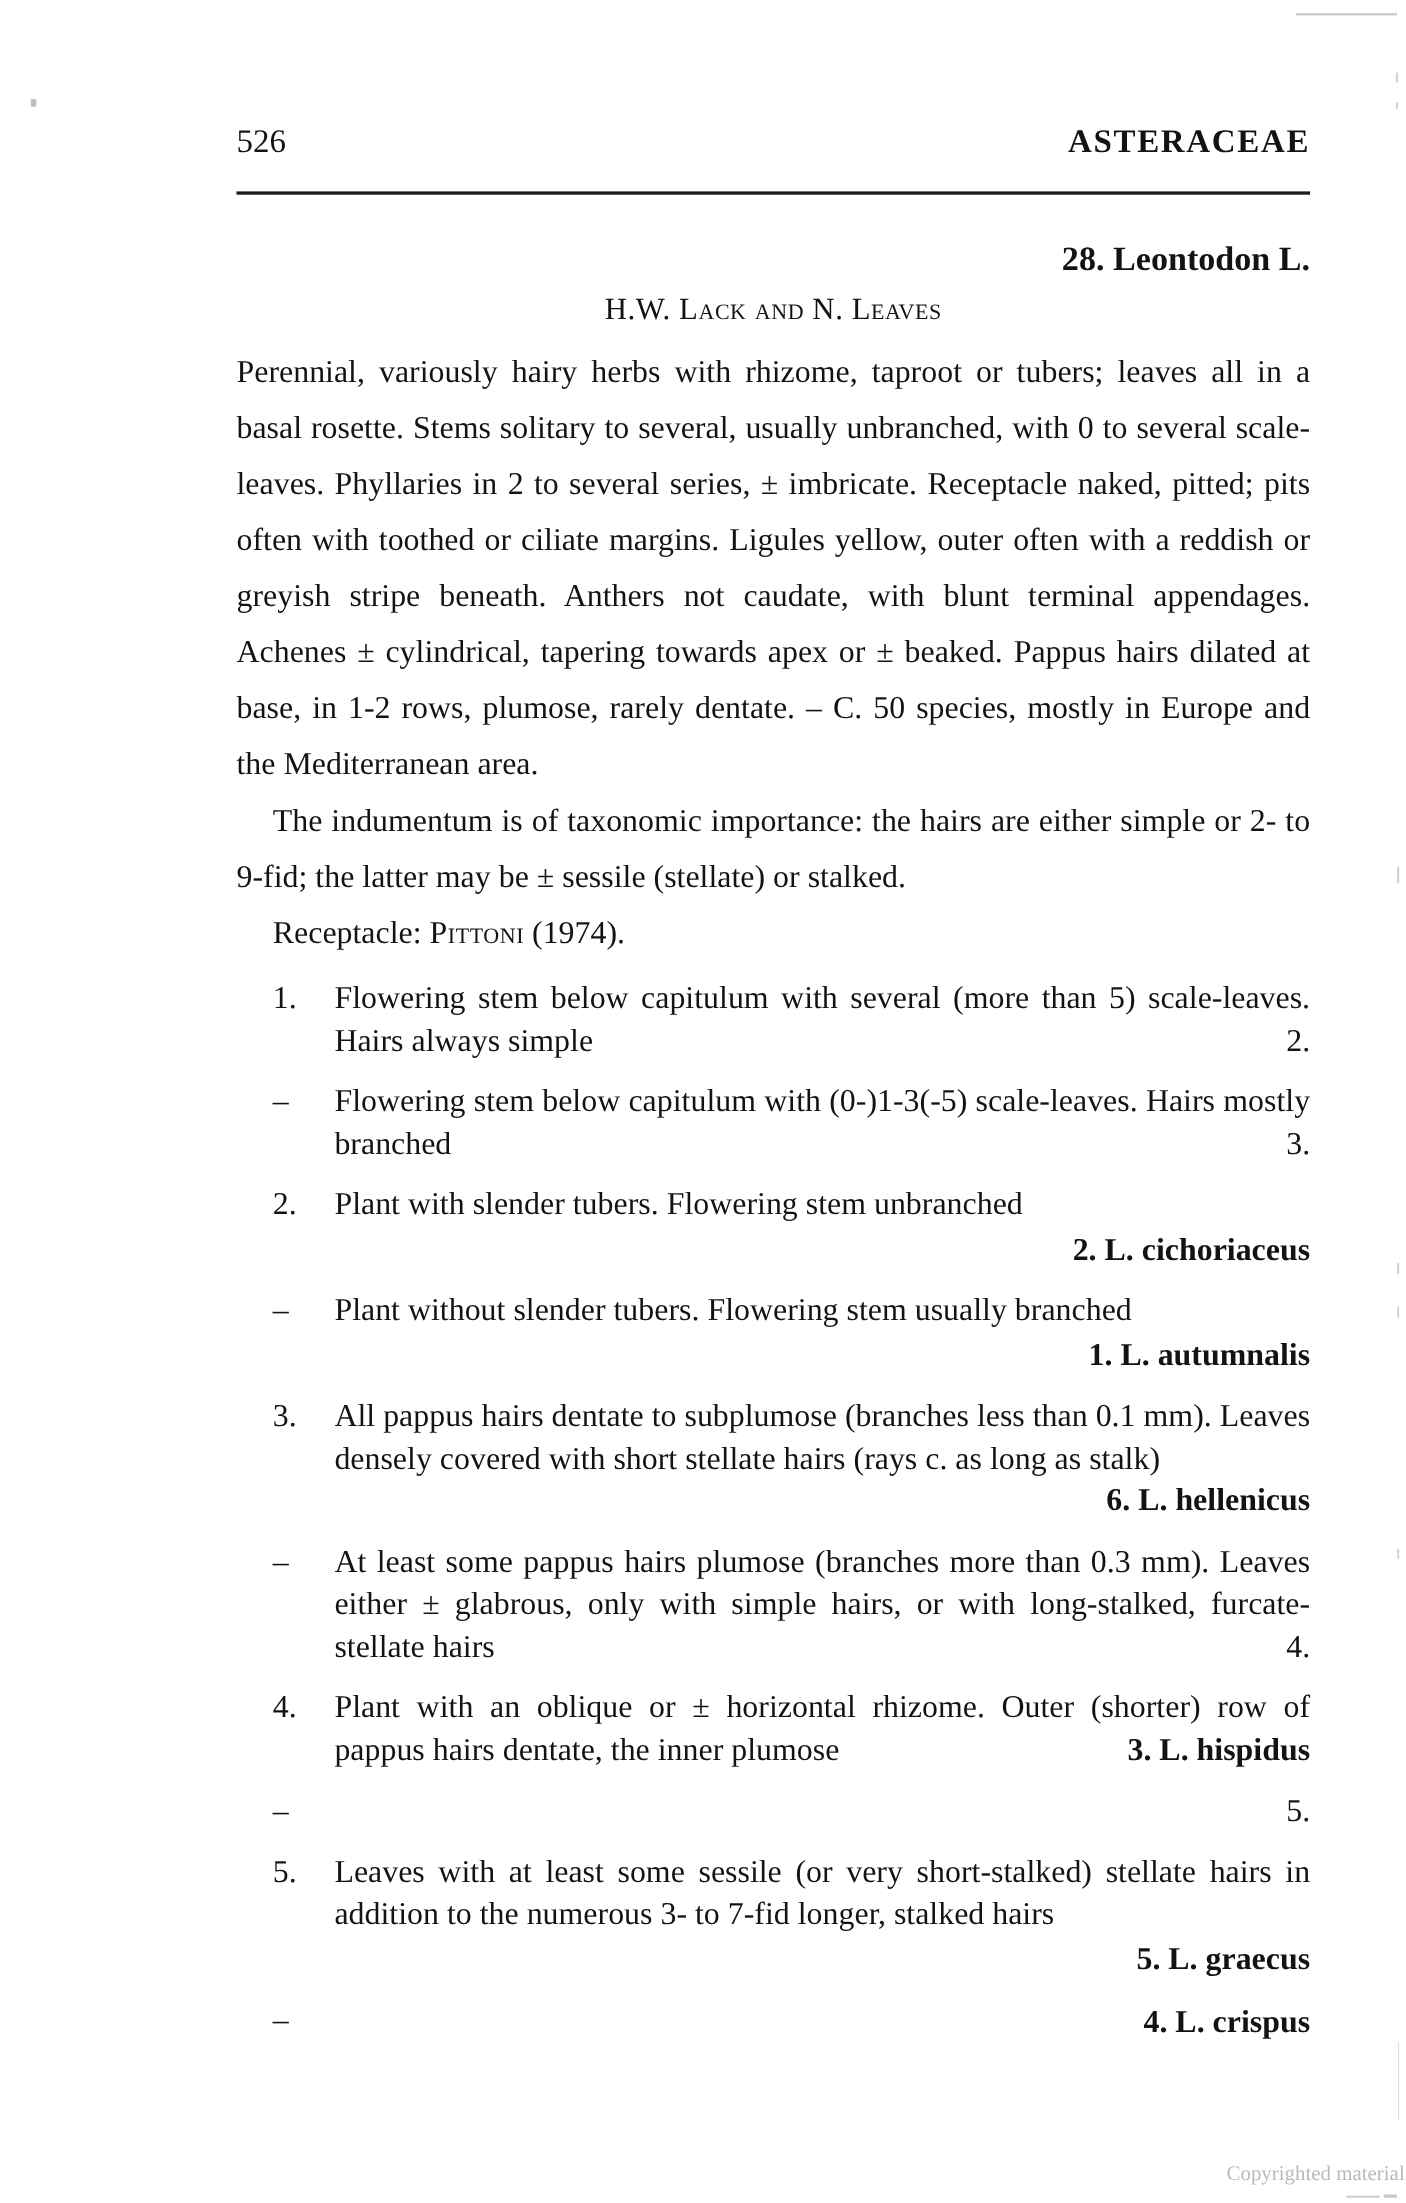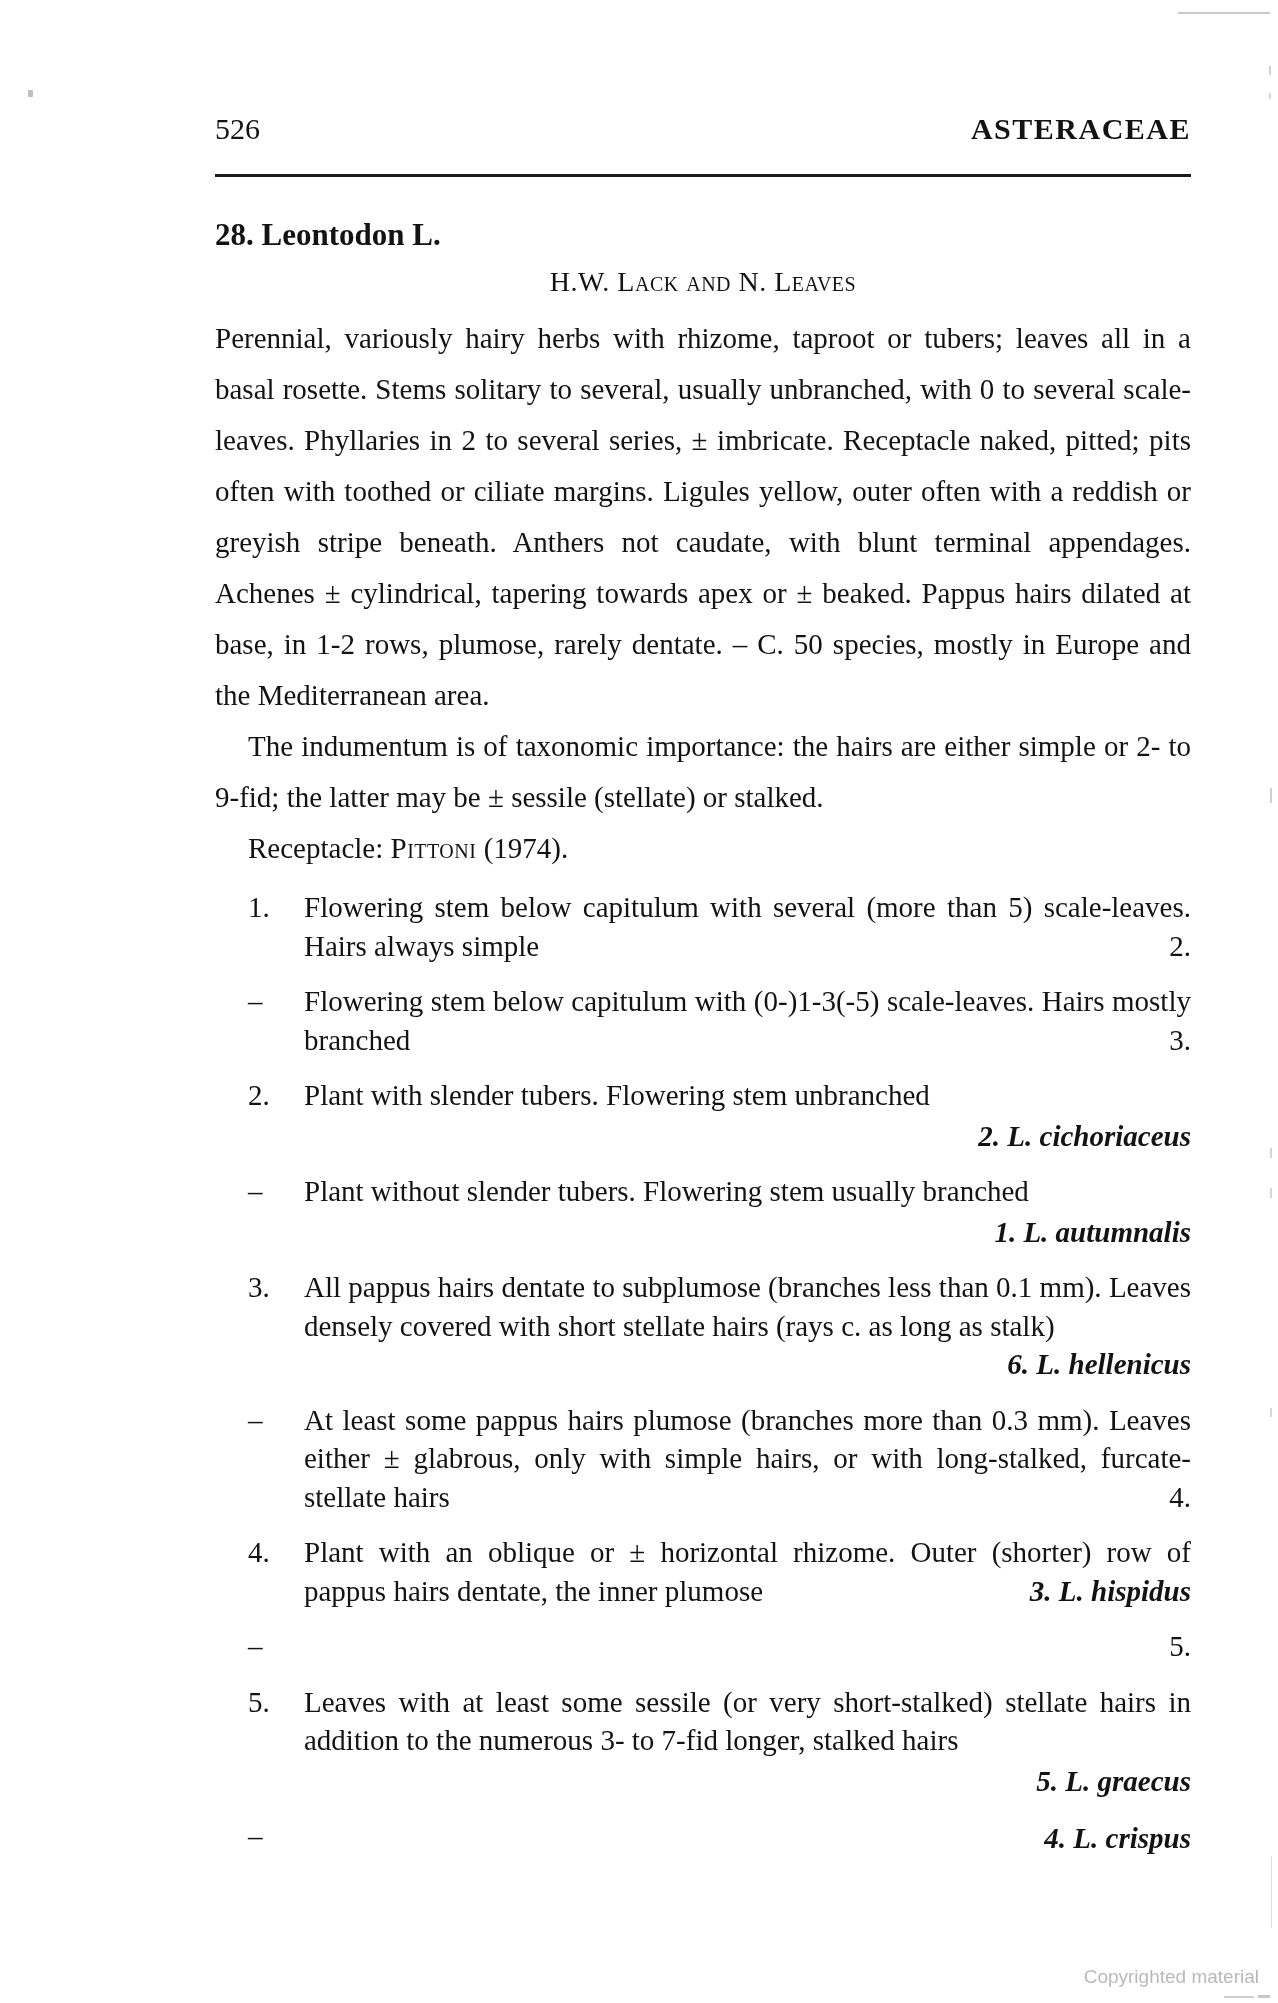--- a/index.html
+++ b/index.html
@@ -5,37 +5,37 @@
   html,body{margin:0;padding:0;}
   body{
     width:1278px;height:2003px;position:relative;overflow:hidden;
     background:#ffffff;color:#131313;
     font-family:"Liberation Serif","DejaVu Serif",serif;
   }
   .content{position:absolute;left:215px;top:110px;width:976px;}
   .hdr{display:flex;justify-content:space-between;align-items:flex-start;font-size:30px;line-height:38px;}
   .hdr-fam{letter-spacing:1.5px;font-weight:bold;}
   .rule{height:3px;background:#1c1c1c;margin-top:26px;}
-  .title{text-align:left;font-weight:700;font-size:31px;line-height:40px;margin-top:38px;}
+  .title{text-align:right;font-weight:700;font-size:31px;line-height:40px;margin-top:38px;}
   .authors{text-align:center;font-variant:small-caps;font-size:28px;line-height:36px;margin-top:9px;letter-spacing:0.5px;}
   .bodytext{font-size:29px;line-height:51px;text-align:justify;margin-top:13px;}
   .bodytext p{margin:0;}
   .indent{text-indent:33px;}
   .smallcaps{font-variant:small-caps;letter-spacing:0.5px;}
   .key{margin-top:14px;}
   .key-item{display:flex;padding-left:33px;margin-bottom:17px;font-size:29px;line-height:38.5px;}
   .key-item:last-child{margin-bottom:0;}
   .key-num{width:56px;flex:none;}
   .key-text{flex:1;min-width:0;text-align:justify;}
   .key-text p{margin:0;}
   .key-ref{float:right;}
-  .bold{font-weight:700;font-style:italic;}
+  .bold{font-weight:700;}
   .key-species-line{text-align:right;margin-top:2px;}
-  .watermark{position:absolute;right:19px;bottom:15px;
-    font-family:Liberation Sans, sans-serif;
+  .watermark{position:absolute;right:1px;bottom:15px;
+    font-family:Liberation Serif, serif;
     font-size:19px;color:#b9b9b9;}
   
   .artifact{position:absolute;background:#cccccc;}
   .a-speck{left:28px;top:90px;width:5px;height:7px;background:#a8a8a8;border-radius:1px;opacity:.75;}
   .a-topline{left:1178px;top:12px;width:92px;height:2px;background:#c9c9c9;}
   .a-r1{left:1269px;top:66px;width:2px;height:9px;background:#d2d2d2;}
   .a-r2{left:1269px;top:93px;width:2px;height:6px;background:#d6d6d6;}
   .a-r3{left:1270px;top:788px;width:2px;height:15px;background:#d0d0d0;}
   .a-r4{left:1270px;top:1148px;width:2px;height:10px;background:#d4d4d4;}
   .a-r5{left:1270px;top:1188px;width:2px;height:10px;background:#d6d6d6;}

